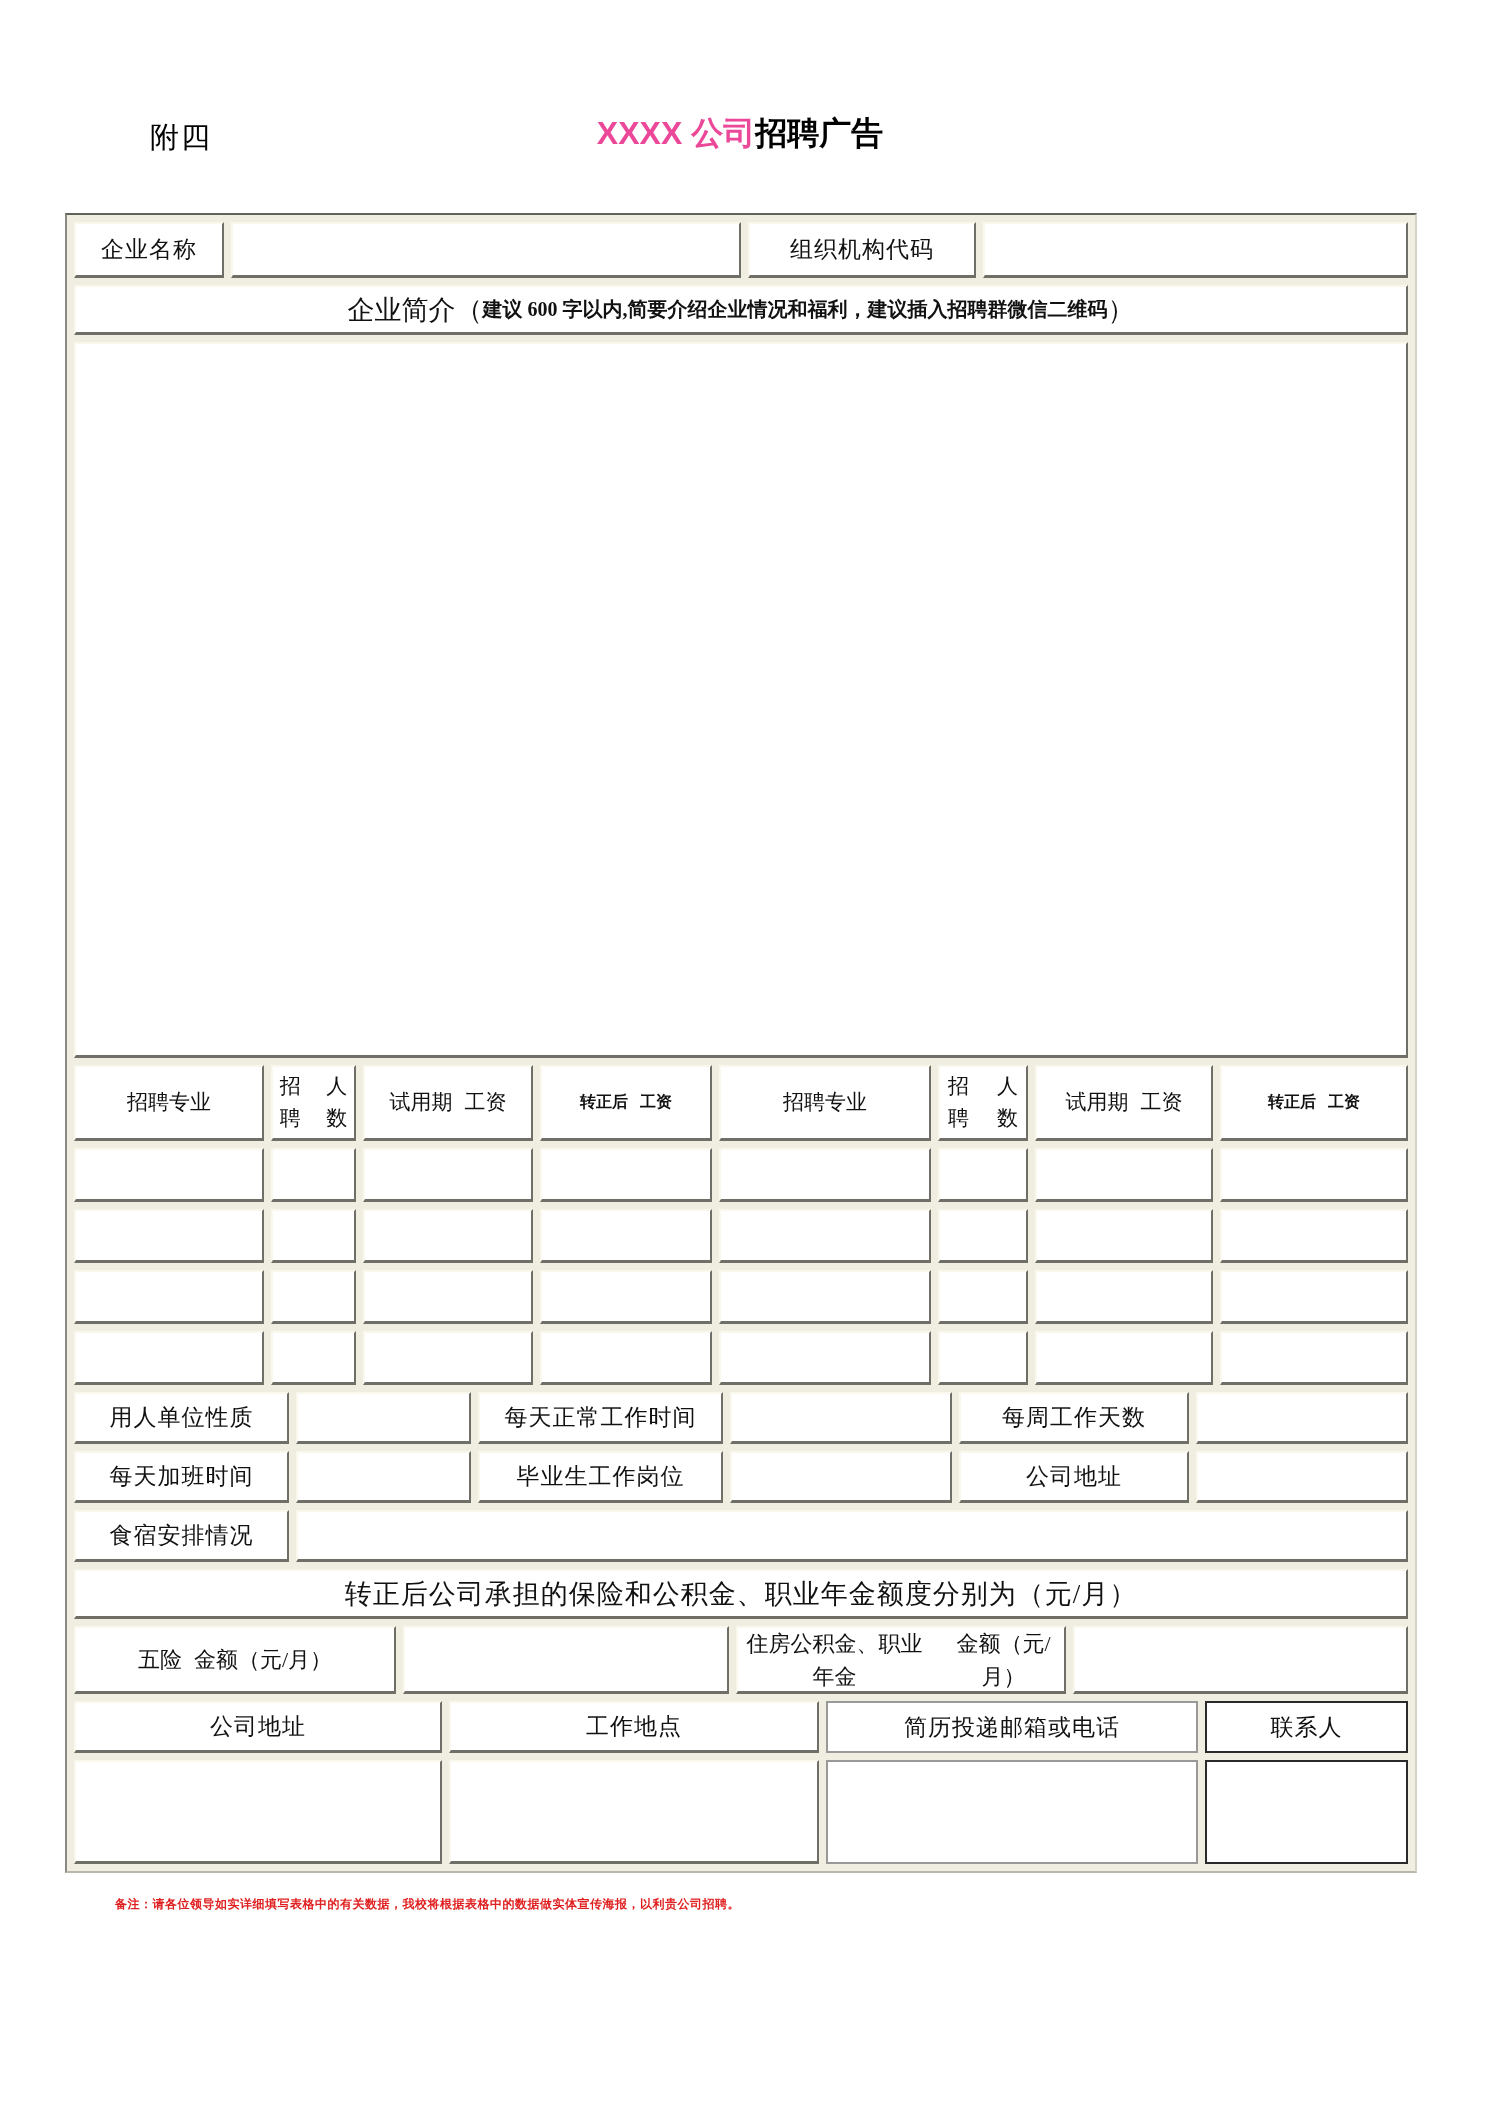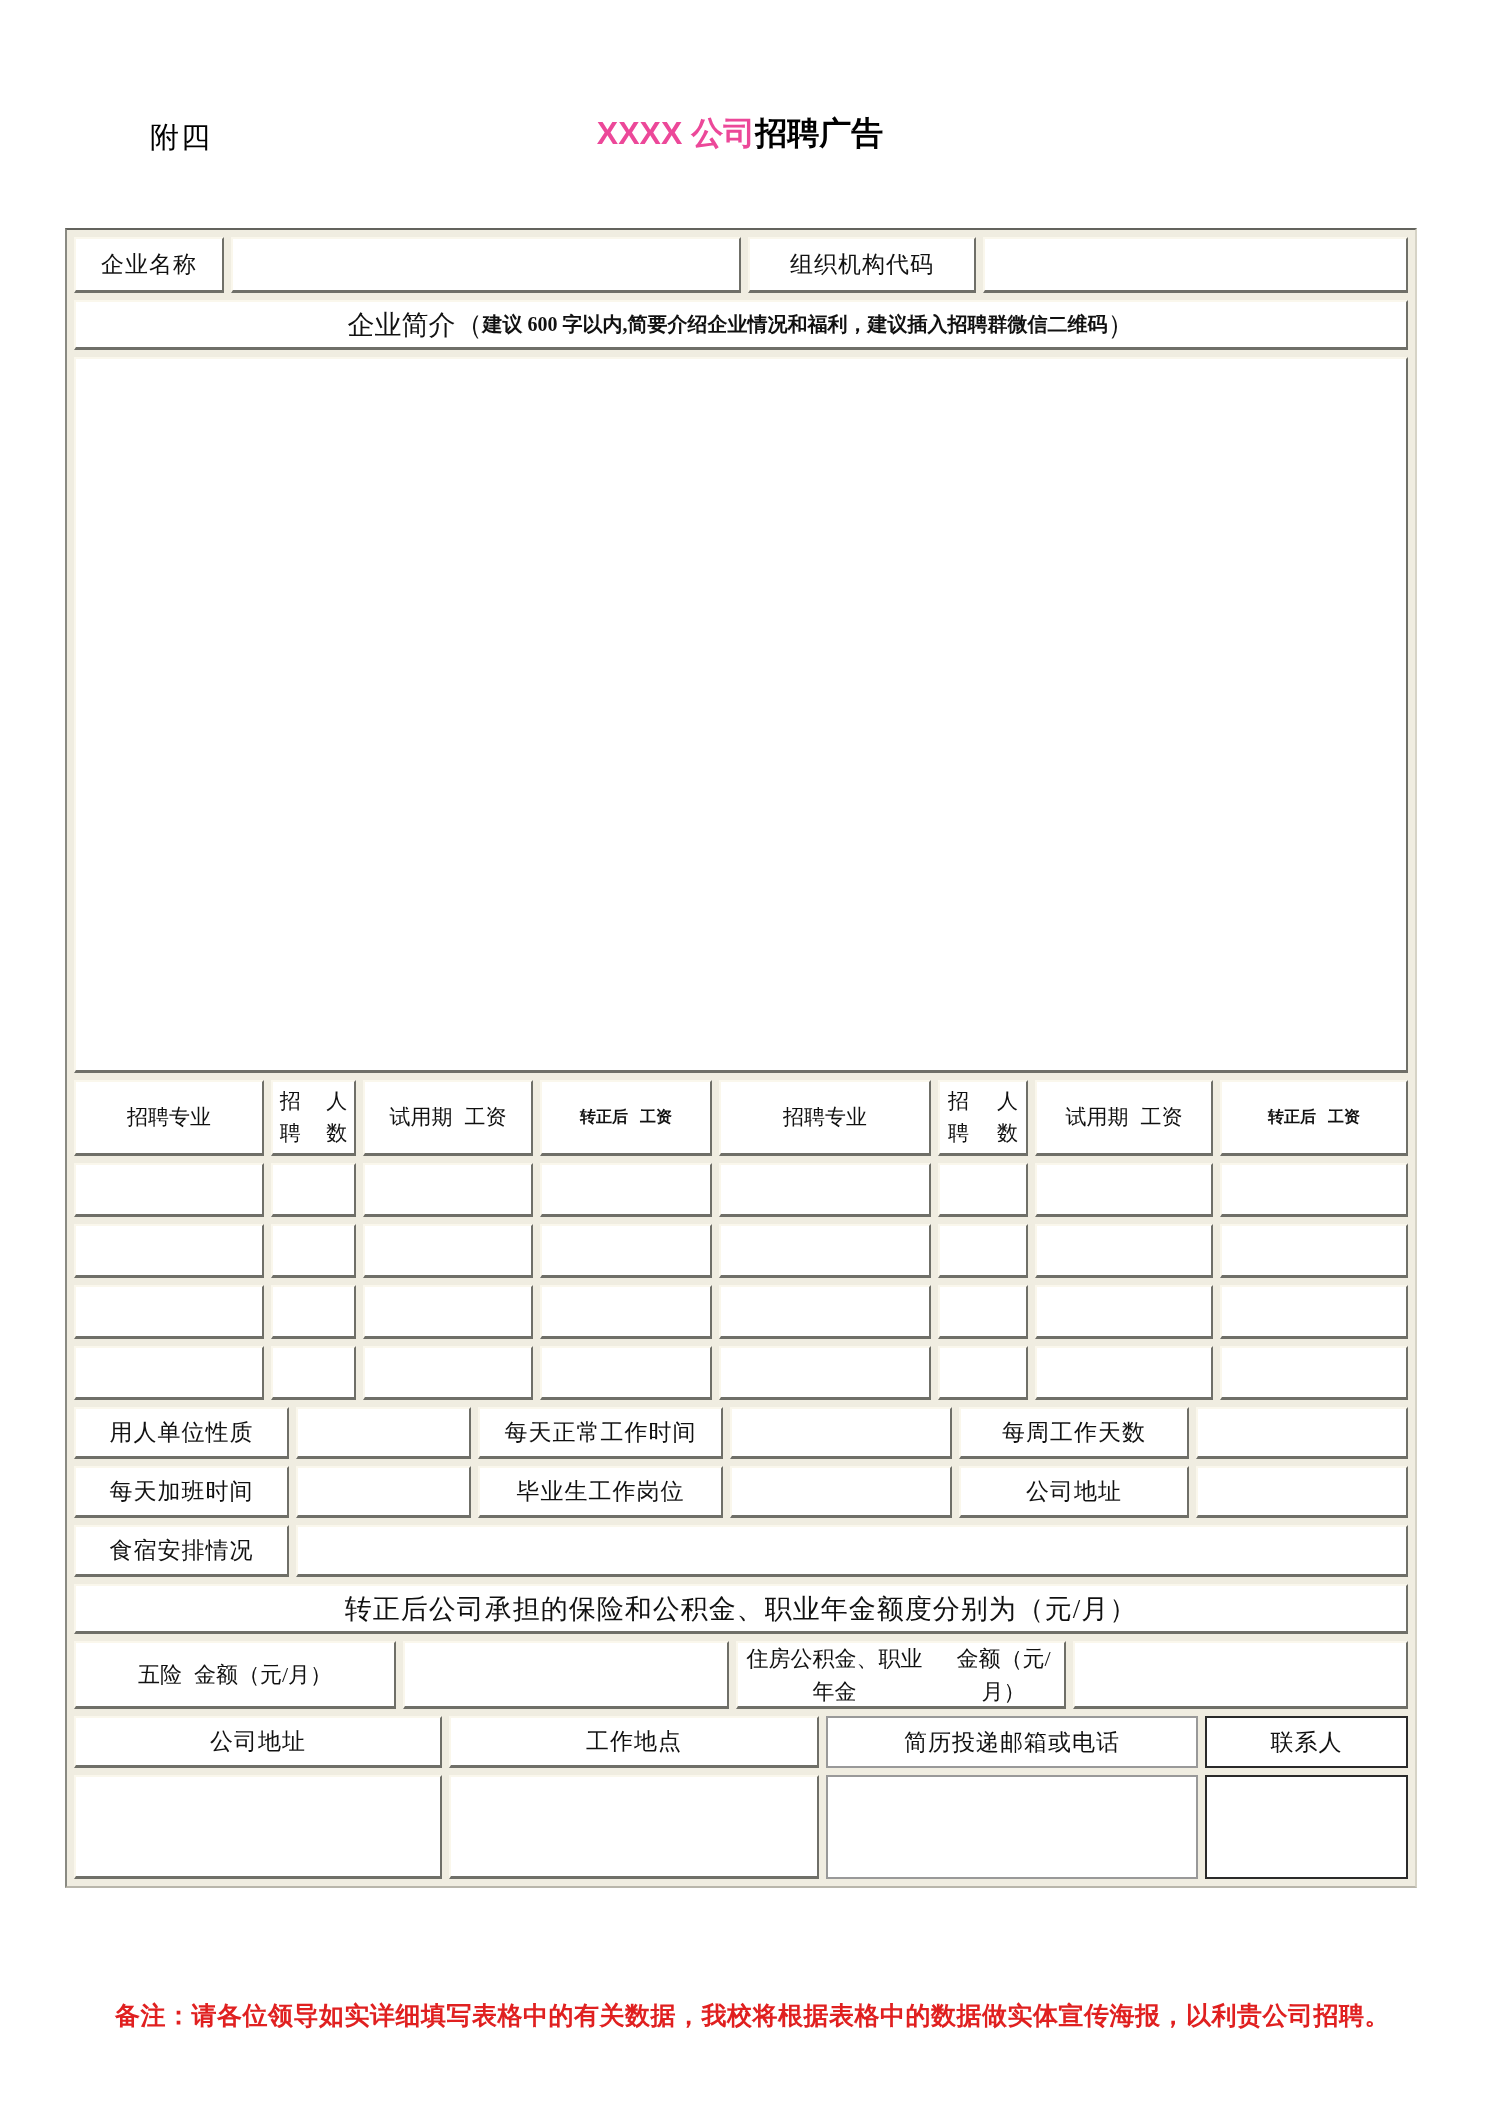--- a/index.html
+++ b/index.html
@@ -23,21 +23,21 @@
   .doc-title {
     position:absolute; left:0; right:0; top:0;
     text-align:center;
     font-family:"Liberation Sans","DejaVu Sans",sans-serif;
     font-weight:bold; font-size:32px; color:#000;
   }
   .doc-title .red { color:#ec4899; }
 
   
   .form-table {
-    position:absolute; left:65px; top:228px; width:1352px;
+    position:absolute; left:65px; top:213px; width:1352px;
     background:#f0ede1;
     border:2px solid;
     border-color:#63635d #d6d3c6 #b9b6ab #8a8a82;
     padding:7px;
     display:flex; flex-direction:column; gap:7px;
   }
   .row { display:flex; gap:7px; }
 
   
   .c {
@@ -68,22 +68,22 @@
 
   .rec-head { font-size:21px; line-height:1.5; }
   .rec-head-sm { font-weight:bold; font-size:16px; line-height:1.8; }
 
   .section-title { font-size:27px; letter-spacing:1px; }
 
   .two-line { font-size:22px; line-height:1.5; }
 
   
   .remark {
-    position:absolute; left:115px; top:1999px; width:1300px;
-    font-weight:bold; font-size:25px; color:#e02020;
+    position:absolute; left:115px; top:1896px; width:1300px;
+    font-weight:bold; font-size:12px; color:#e02020;
     letter-spacing:0.5px;
   }
 </style>
 </head>
 <body>
 
 <div class="page">
 
   <div class="doc-header">
     <div class="attach-label">附四</div>

